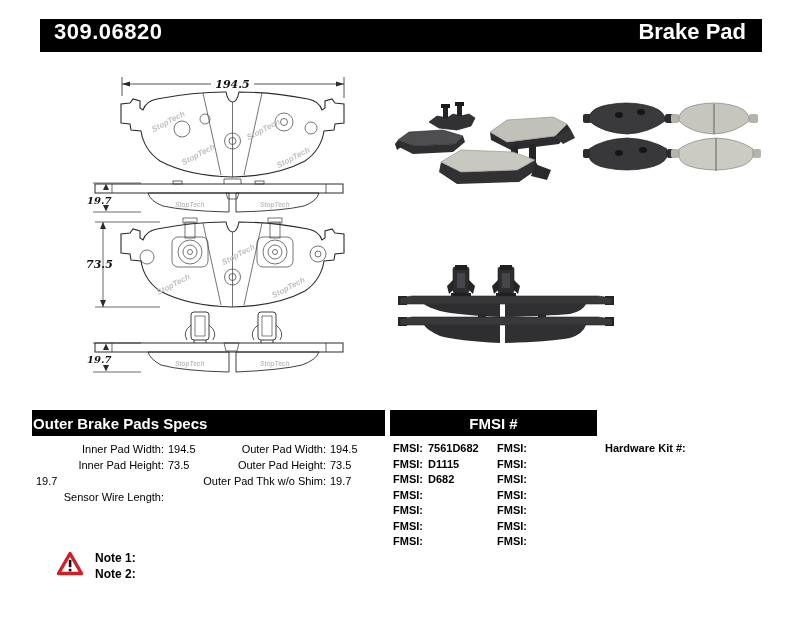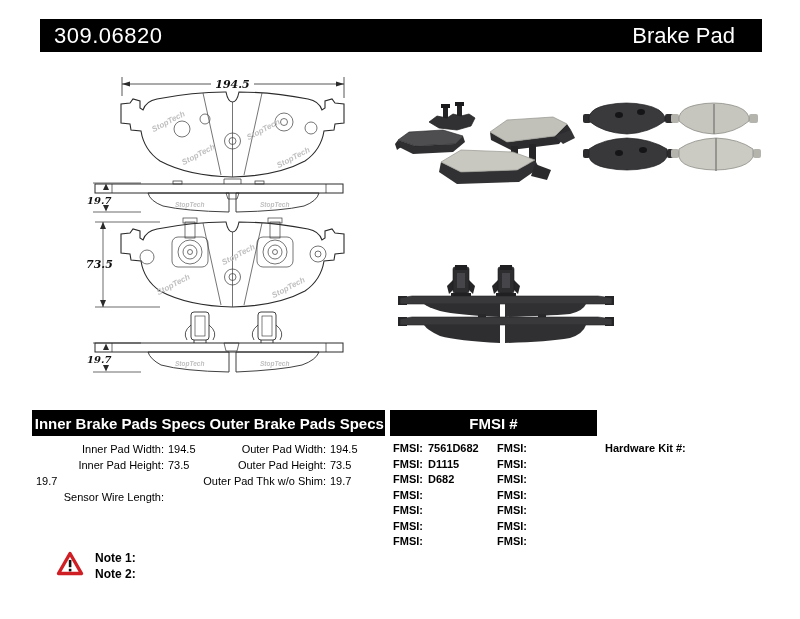--- a/index.html
+++ b/index.html
@@ -1,24 +1,24 @@
 <!DOCTYPE html>
 <html><head>
 <meta charset="utf-8">
 <style>
   html,body{margin:0;padding:0;background:#fff;}
   #page{position:relative;width:800px;height:619px;background:#ffffff;overflow:hidden;
         font-family:"Liberation Sans",sans-serif;color:#000;}
   .abs{position:absolute;}
   
   .topbar{left:40px;top:19px;width:722px;height:33px;background:#000;color:#fff;
-          display:flex;align-items:center;justify-content:space-between;
-          font-weight:normal;font-size:22px;}
+          display:flex;justify-content:space-between;
+          font-weight:bold;font-size:22px;}
   .topbar .pn{padding-left:14px;letter-spacing:0.5px;}
-  .topbar .pt{padding-right:27px;}
+  .topbar .pt{padding-right:16px;}
   
   .secbar{top:410px;height:26px;background:#000;color:#fff;font-weight:bold;font-size:15px;
           display:flex;align-items:center;}
   .secbar .half{width:50%;text-align:center;}
   .secbar.center{justify-content:center;}
   
   .speccol{top:441px;font-size:11px;font-weight:normal;line-height:16px;}
   .speccol .row{display:flex;white-space:pre;}
   .speccol .lbl{display:inline-block;width:132px;text-align:right;}
   .speccol .val{margin-left:4px;}
@@ -268,21 +268,20 @@
       <rect x="207" y="55" width="9" height="9" fill="#252527"></rect>
       <rect x="80" y="52" width="8" height="4" fill="#29292b"></rect>
       <rect x="140" y="52" width="8" height="4" fill="#29292b"></rect>
       <polygon points="2,57 14,55 200,55 214,57 214,63 2,63" fill="#39393b" stroke="#232325" stroke-width="0.6"></polygon>
       <path d="M 26 63 L 102 63 L 102 81 Q 60 79 42 74 Q 29 68 26 63 Z" fill="#2e2e30"></path>
       <path d="M 107 63 L 188 63 Q 185 72 172 76 Q 148 80 107 81 Z" fill="#303032"></path>
     </g>
   </svg>
 
   <div class="abs secbar" style="left:32px;width:353px;">
-    <span class="half">Inner Brake Pads Specs</span>
     <span class="half">Outer Brake Pads Specs</span>
   </div>
   <div class="abs secbar center" style="left:390px;width:207px;">
     <span>FMSI #</span>
   </div>
 
   <div class="abs speccol" style="left:32px;width:180px;">
     <div class="row">
       <span class="lbl">Inner Pad Width:</span>
       <span class="val">194.5</span>

